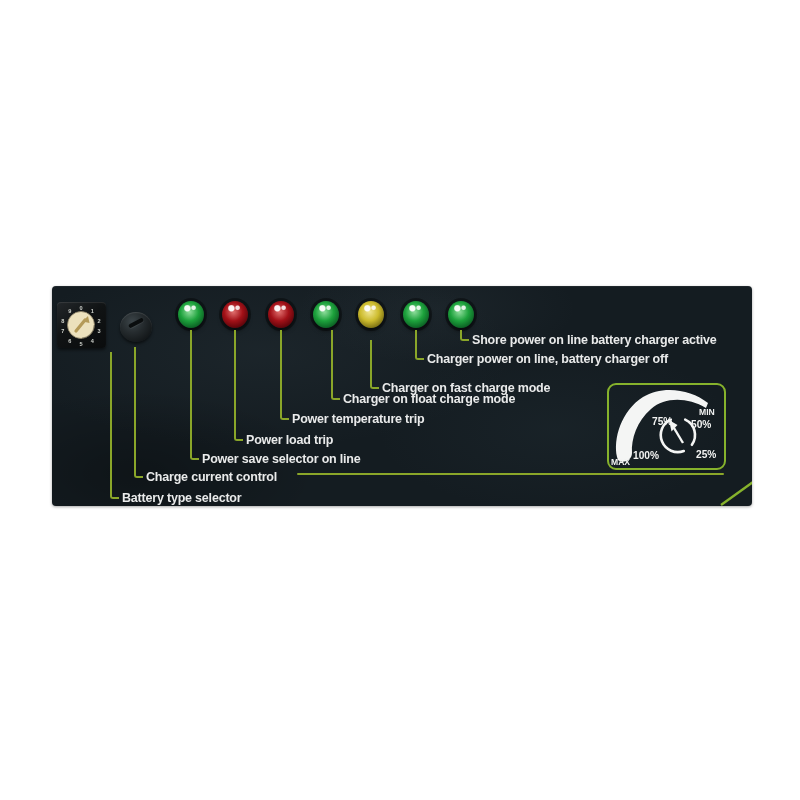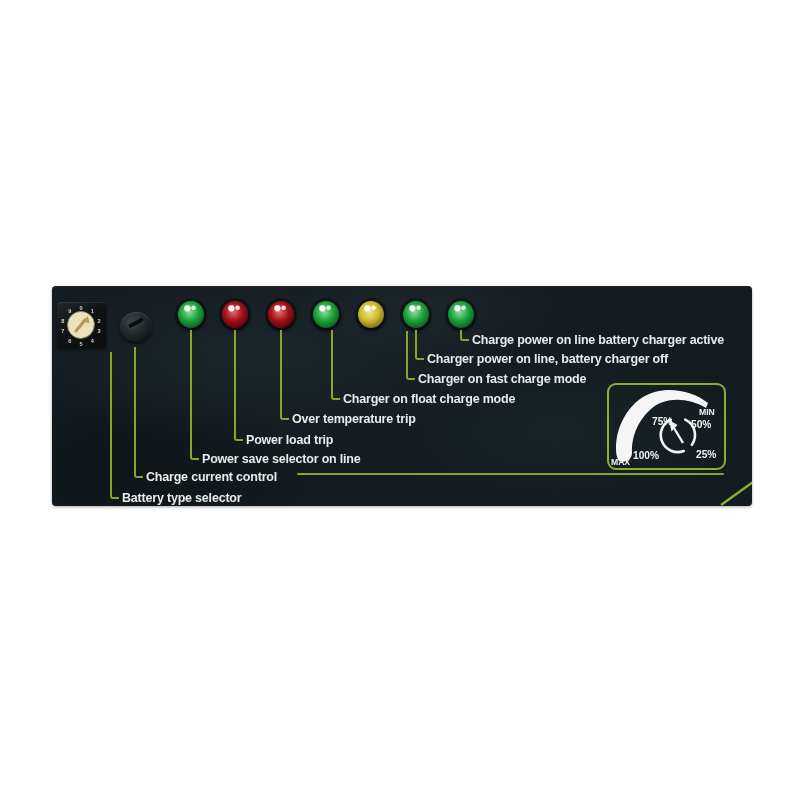--- a/index.html
+++ b/index.html
@@ -46,21 +46,21 @@
   .callout{position:absolute;width:7px;border-left:2px solid var(--line,#8aa629);
     border-bottom:2px solid var(--line,#8aa629);border-bottom-left-radius:3px;}
   .callout .lbl{position:absolute;left:10px;bottom:-8px;white-space:nowrap;
     color:var(--panel-text,#e9eaea);font-size:12.5px;font-weight:bold;letter-spacing:-.2px;}
   .co-batt {left:26px;top:66px;height:145px;margin-left:32px;}
   .co-chg  {left:82px;top:61px;height:129px;}
   .co-led0 {left:138px;top:44px;height:128px;}
   .co-led1 {left:182px;top:44px;height:109px;}
   .co-led2 {left:228px;top:44px;height:88px;}
   .co-led3 {left:279px;top:44px;height:68px;}
-  .co-led4 {left:318px;top:45px;height:47px;margin-left:36px;}
+  .co-led4 {left:318px;top:54px;height:47px;}
   .co-led5 {left:363px;top:44px;height:28px;}
   .co-led6 {left:408px;top:44px;height:9px;}
   .hline{position:absolute;left:245px;top:187px;width:427px;height:2px;
     background:var(--line,#8aa629);border-radius:1px;}
 
   
   .gauge{position:absolute;left:555px;top:97px;width:119px;height:87px;border-radius:9px;
     border:2px solid var(--gauge-border,#86b22c);box-sizing:border-box;}
   .gauge svg{position:absolute;left:-2px;top:-2px;}
   .gtxt{fill:#f2f3f2;font-family:"Liberation Sans",sans-serif;font-weight:bold;}
@@ -112,33 +112,33 @@
     </div>
     <div class="hline"></div>
 
     <div class="callout co-led0">
       <span class="lbl">Power save selector on line</span>
     </div>
     <div class="callout co-led1">
       <span class="lbl">Power load trip</span>
     </div>
     <div class="callout co-led2">
-      <span class="lbl">Over temperature trip</span>
+      <span class="lbl">Power temperature trip</span>
     </div>
     <div class="callout co-led3">
       <span class="lbl">Charger on float charge mode</span>
     </div>
     <div class="callout co-led4">
       <span class="lbl">Charger on fast charge mode</span>
     </div>
     <div class="callout co-led5">
       <span class="lbl">Charger power on line, battery charger off</span>
     </div>
     <div class="callout co-led6">
-      <span class="lbl">Charge power on line battery charger active</span>
+      <span class="lbl">Shore power on line battery charger active</span>
     </div>
 
     <div class="gauge">
       <svg width="119" height="87" viewBox="0 0 119 87">
         <path d="M 10 74
                  C 6 56, 14 28, 36 14
                  C 55 2, 84 6, 101 20
                  L 99 25
                  C 80 14, 58 14, 44 26
                  C 30 38, 24 56, 25 70

